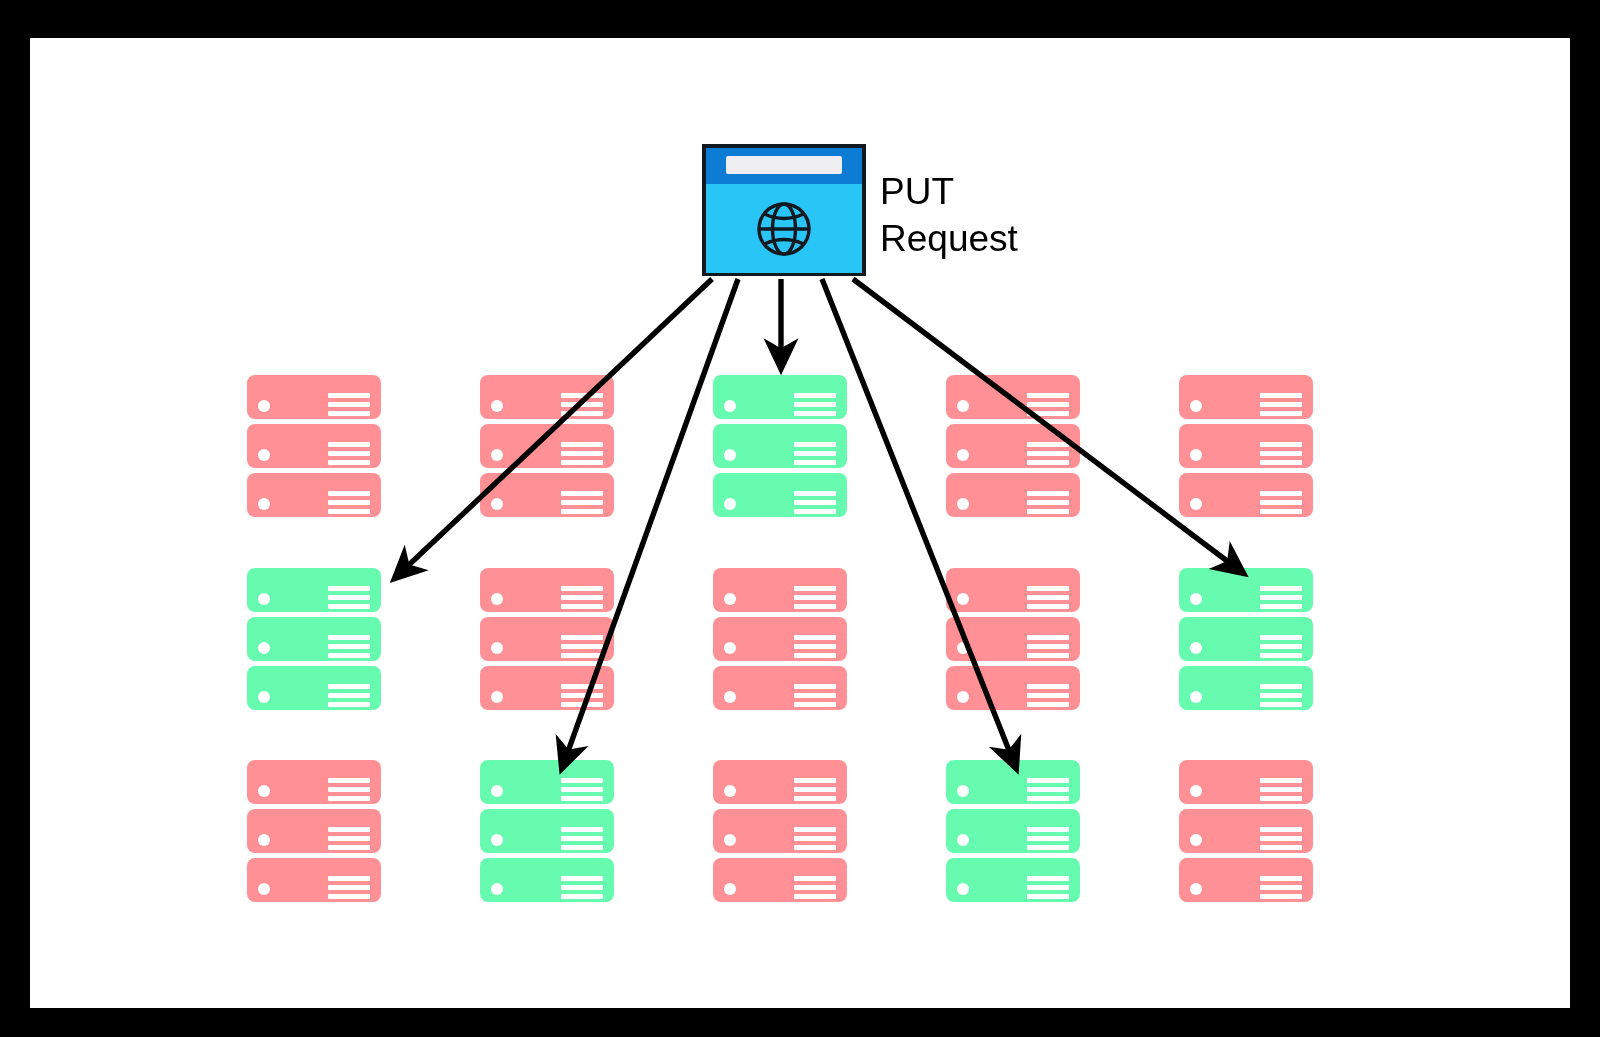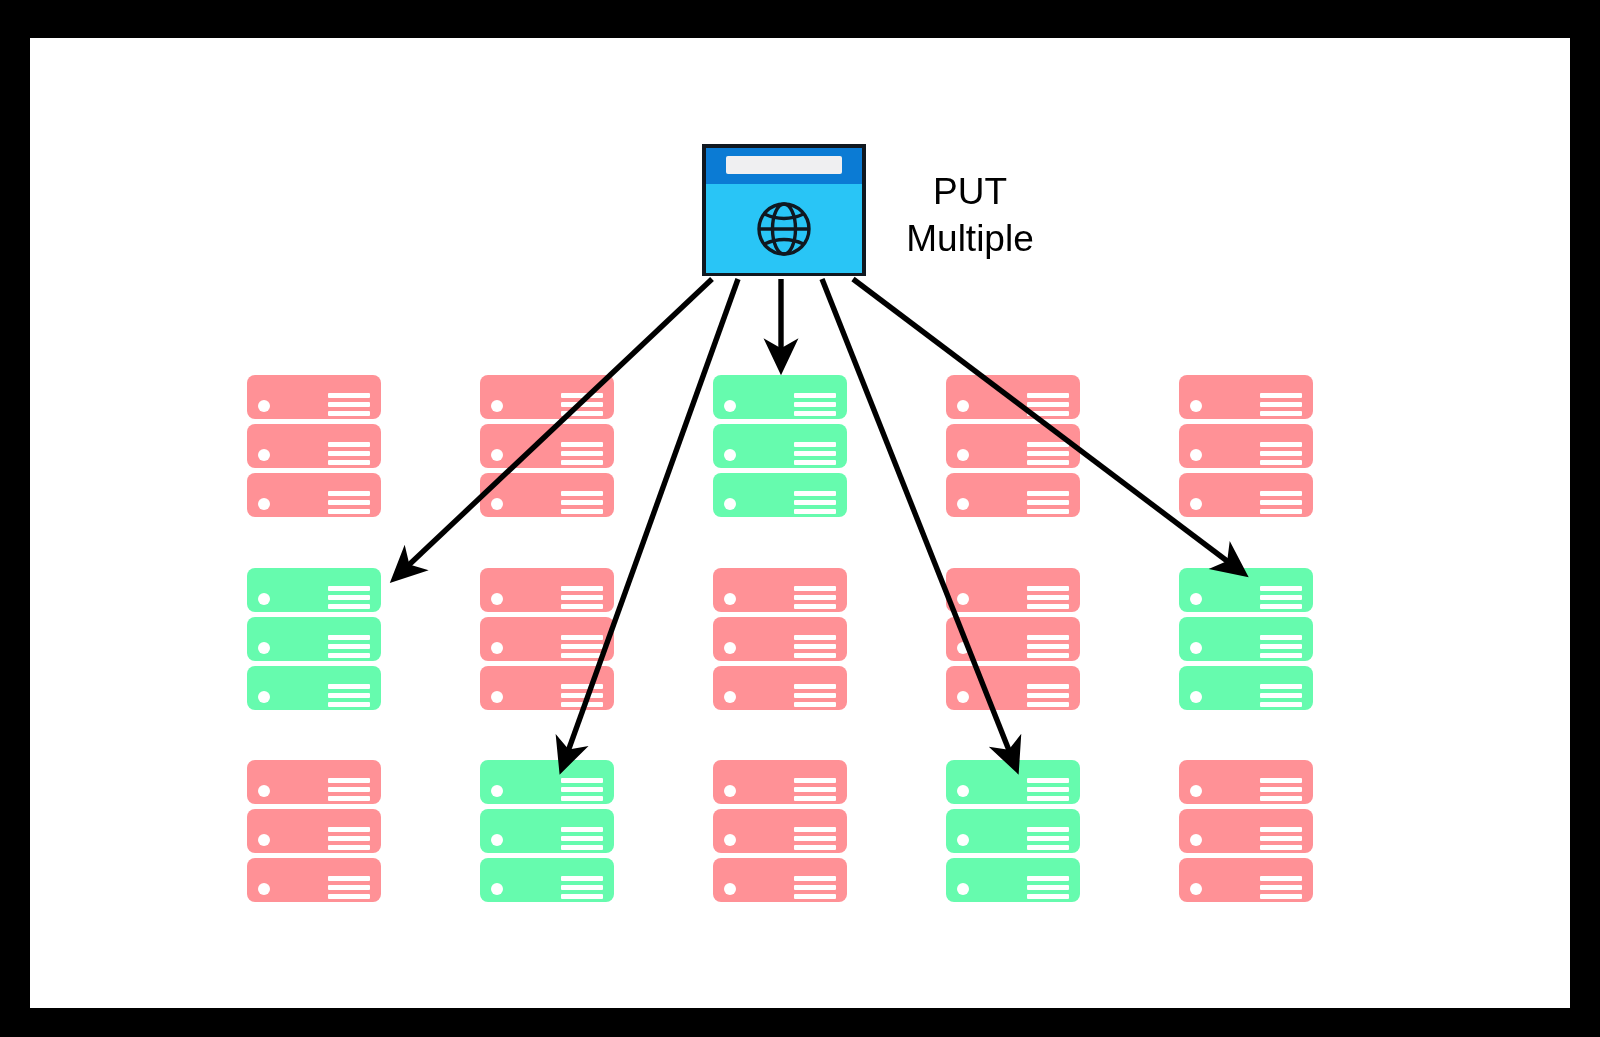--- a/index.html
+++ b/index.html
@@ -92,21 +92,20 @@
     justify-content: center;
   }
   #globe-icon svg { display: block; }
 
   
   #put-label {
     position: absolute;
     left: 880px;
     top: 168px;
     width: 180px;
-    text-align: center;
     color: #000000;
     font-size: 37px;
     line-height: 47px;
     font-family: "Liberation Sans", sans-serif;
     z-index: 30;
   }
 
   
   #arrows {
     position: absolute;
@@ -593,17 +592,17 @@
             <path d="M 13.5 18 Q 33 27 52.5 18"></path>
             <path d="M 13.5 48 Q 33 39 52.5 48"></path>
           </g>
         </svg>
       </span>
     </div>
   </div>
 
   <div id="put-label">
     <div>PUT</div>
-    <div>Multiple</div>
+    <div>Request</div>
   </div>
 
 
 </div>
 
 </body></html>

